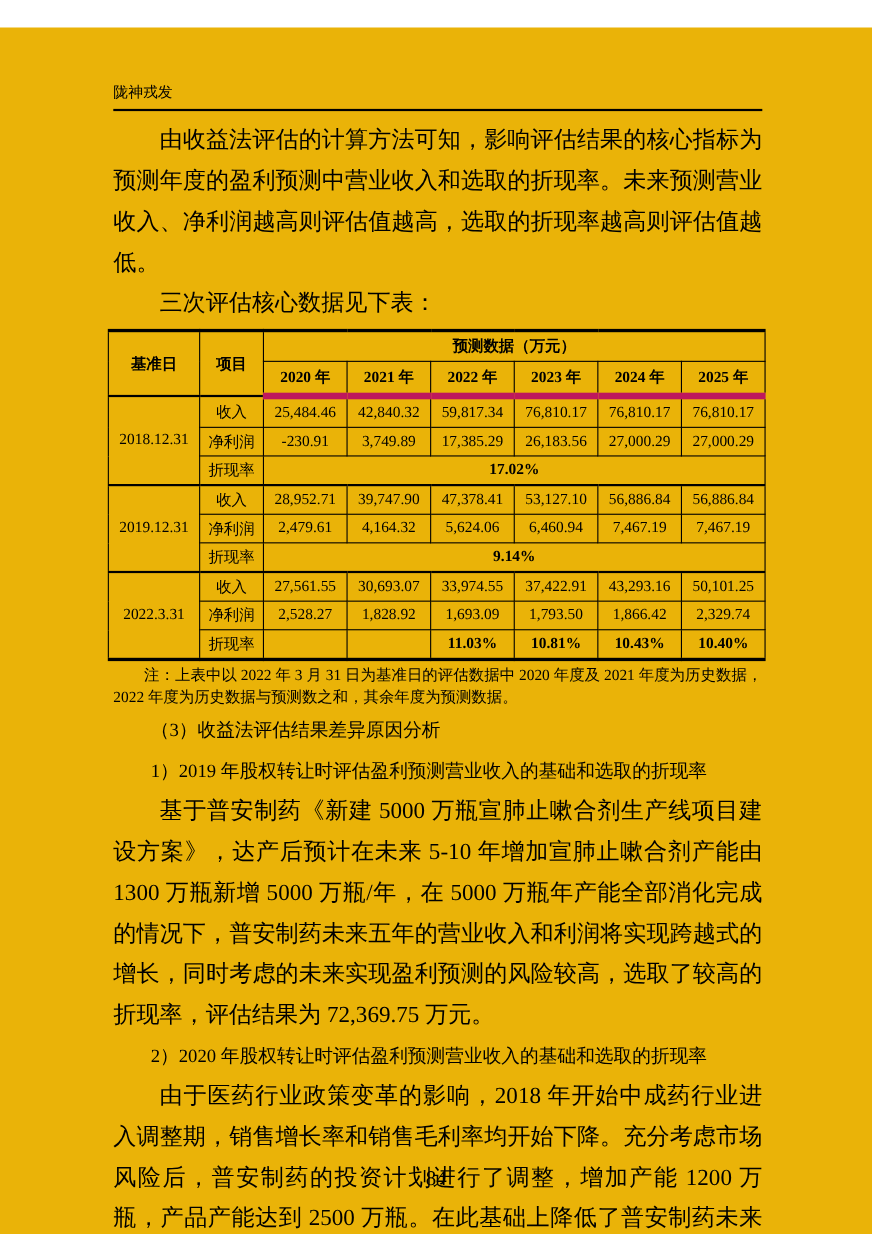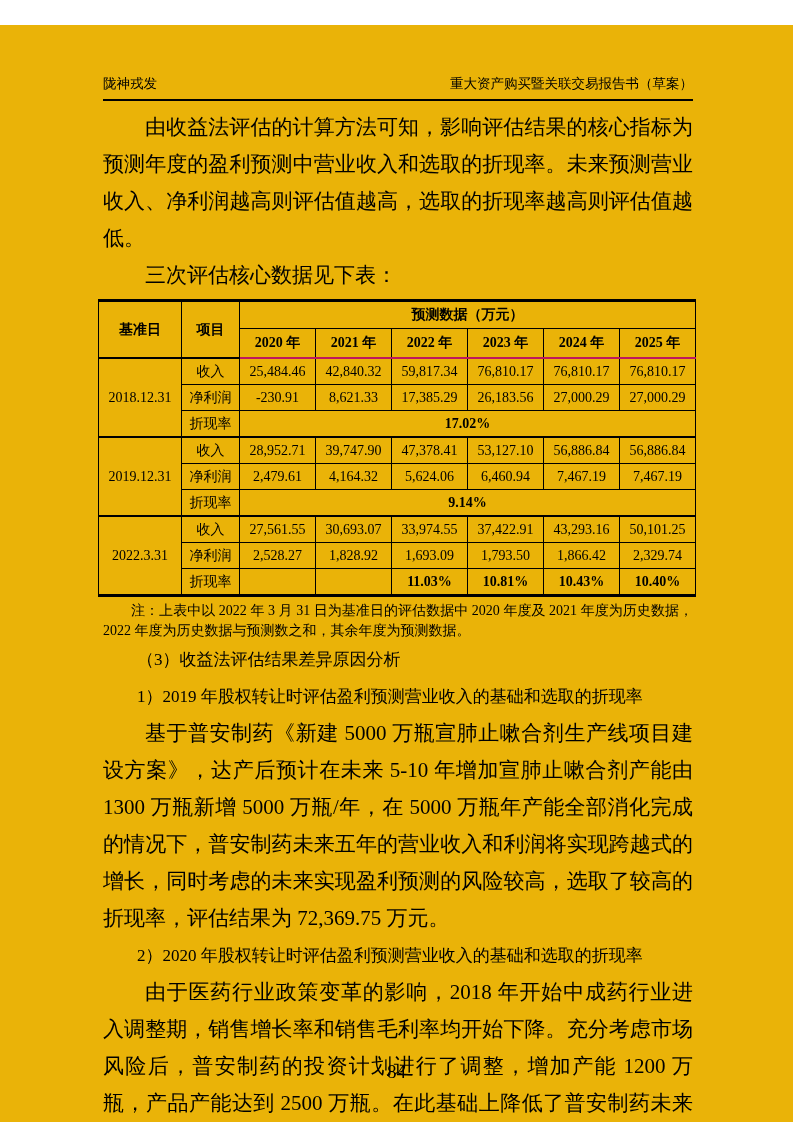--- a/index.html
+++ b/index.html
@@ -70,21 +70,21 @@
   }
   table.val-table td {
     border: 1px solid #000;
     height: 23px;
     padding: 1px 5px;
     vertical-align: middle;
     overflow: hidden;
     white-space: nowrap;
   }
   table.val-table tr.hdr1 td { height: 24px; }
-  table.val-table tr.hdr2 td { height: 26px; border-bottom: 2px solid #be185d; }
+  table.val-table tr.hdr2 td { height: 26px; border-bottom: 6px solid #be185d; }
   table.val-table td.span2 { border-bottom: 2px solid #000; }
   table.val-table tr.sec-start td { border-top: 2px solid #000; }
   .c  { text-align: center; }
   .r  { text-align: center; }
   .b  { font-weight: bold; }
 
   
   .doc-footer {
     position: absolute;
     left: 0;
@@ -94,21 +94,20 @@
     font-size: 19px;
   }
 </style>
 </head>
 <body>
 
 <div class="page">
 
   <div class="doc-header">
     <span>陇神戎发</span>
-    <span>重大资产购买暨关联交易报告书（草案）</span>
   </div>
 
   <div class="content">
 
     <p class="para">由收益法评估的计算方法可知，影响评估结果的核心指标为预测年度的盈利预测中营业收入和选取的折现率。未来预测营业收入、净利润越高则评估值越高，选取的折现率越高则评估值越低。</p>
 
     <p class="para lead">三次评估核心数据见下表：</p>
 
     <div class="table-wrap">
       <table class="val-table">
@@ -143,21 +142,21 @@
             <td class="r">25,484.46</td>
             <td class="r">42,840.32</td>
             <td class="r">59,817.34</td>
             <td class="r">76,810.17</td>
             <td class="r">76,810.17</td>
             <td class="r">76,810.17</td>
           </tr>
           <tr>
             <td class="c">净利润</td>
             <td class="r">-230.91</td>
-            <td class="r">8,621.33</td>
+            <td class="r">3,749.89</td>
             <td class="r">17,385.29</td>
             <td class="r">26,183.56</td>
             <td class="r">27,000.29</td>
             <td class="r">27,000.29</td>
           </tr>
           <tr>
             <td class="c">折现率</td>
             <td colspan="6" class="c b">17.02%</td>
           </tr>
 

